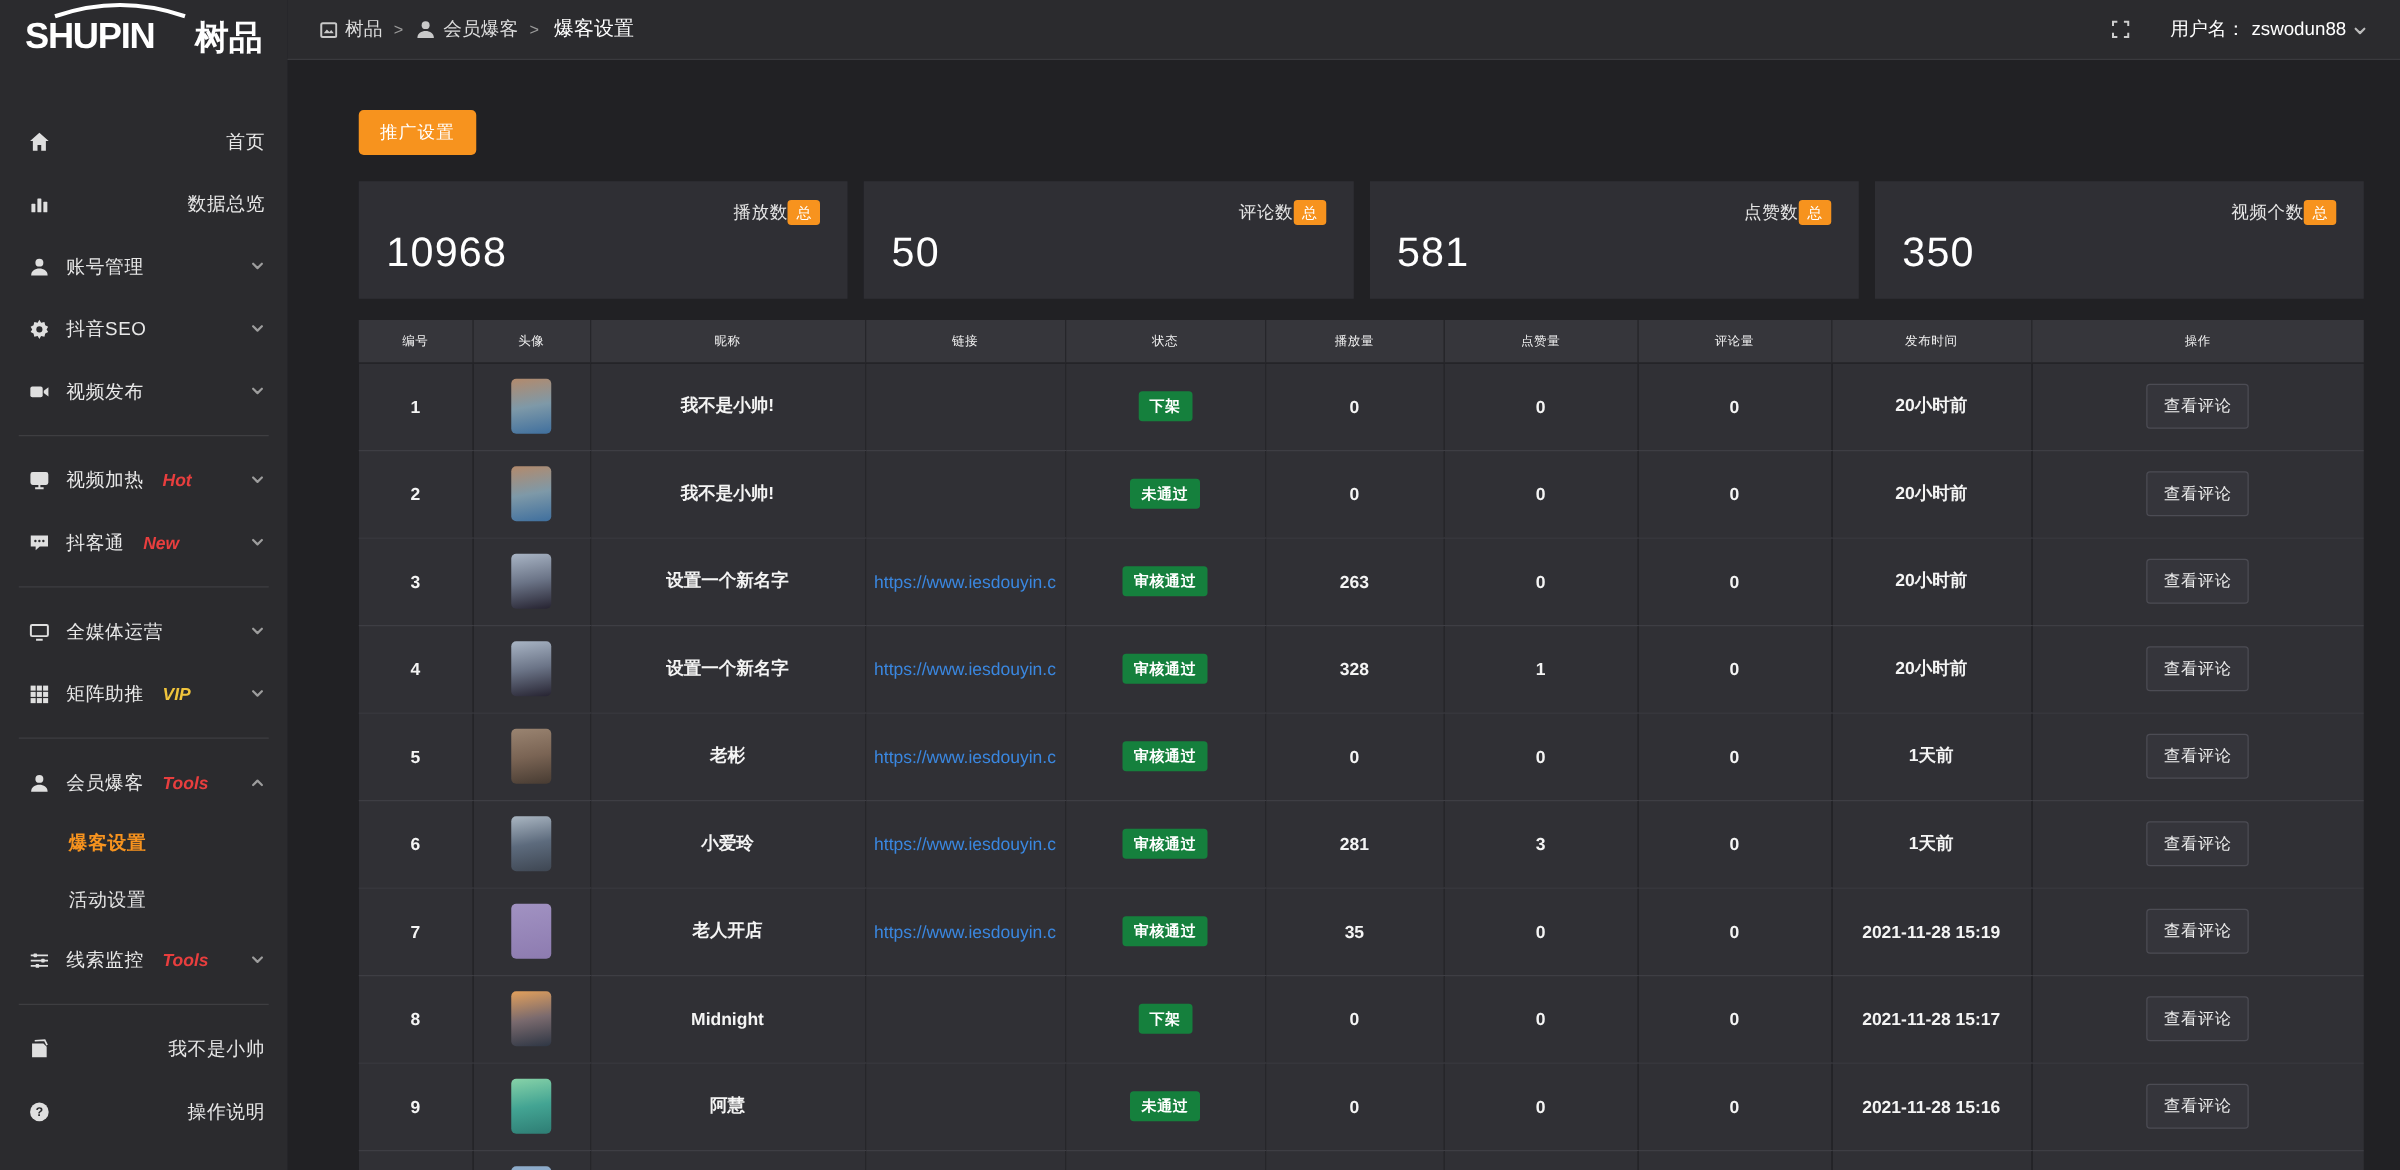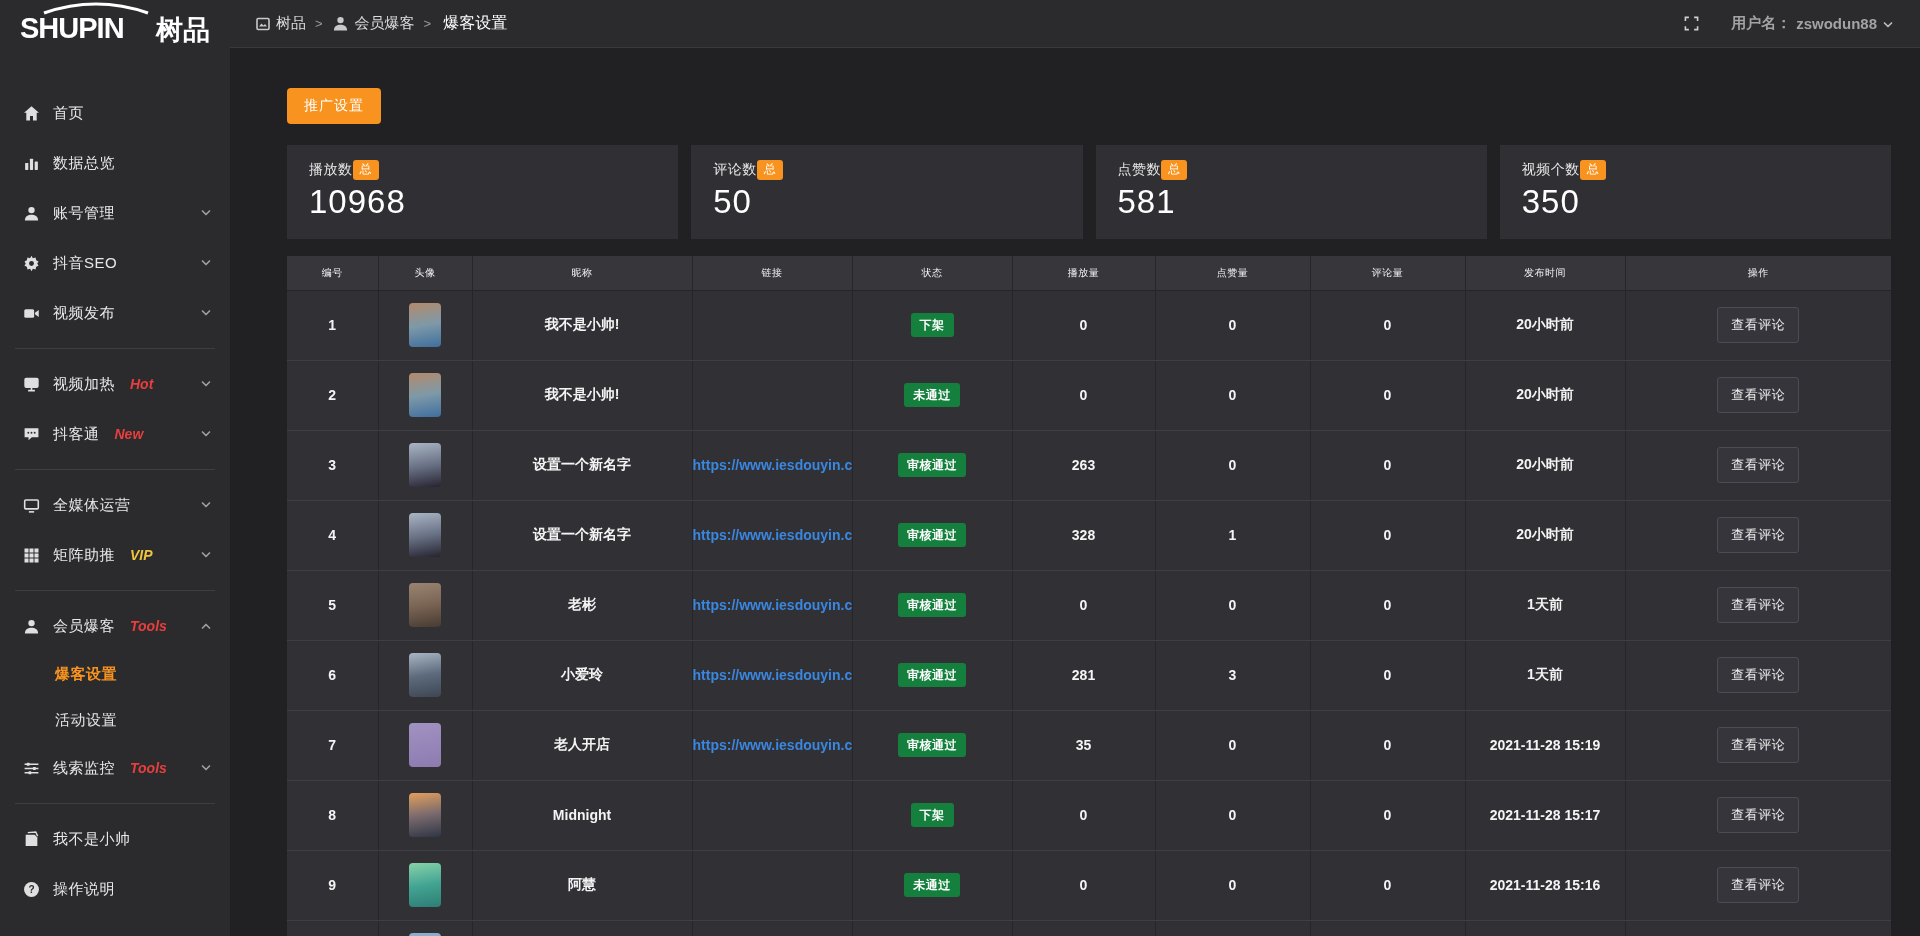--- a/index.html
+++ b/index.html
@@ -8,62 +8,62 @@
     background:#212124;
     font-family:"Liberation Sans","DejaVu Sans",sans-serif;
     color:#e8e8e8;
   }
   .layout { display:flex; width:100%; height:100%; }
 
   
   .sidebar { flex:0 0 230px; width:230px; background:#2b2b2e; display:flex; flex-direction:column; overflow:hidden;gap:32px; }
   .logo { height:48px; display:flex; align-items:center; padding-left:14px; flex:0 0 48px; }
   .nav { flex:1; padding-top:8px; }
-  .nav-item { height:50px; display:flex; align-items:center; padding:0 18px 0 22px; font-size:15px; color:#e8e8e8; cursor:pointer; white-space:nowrap; }
+  .nav-item { height:50px; display:flex; align-items:center; padding:0 18px 0 22px; font-size:15px; color:#e8e8e8; cursor:pointer; white-space:nowrap;justify-content:space-between; }
   .nav-icon { width:18px; height:18px; margin-right:13px; display:flex; align-items:center; justify-content:center; color:#dfdfdf; flex:0 0 18px; }
   .nav-label { letter-spacing:.5px; }
   .nav-badge { margin-left:15px; font-size:14px; font-style:italic; font-weight:bold; }
   .nav-chevron { margin-left:auto; color:#9d9d9d; display:flex; }
   .nav-chevron.up svg { transform:rotate(180deg); }
   .nav-sub { }
   .nav-subitem { height:46px; display:flex; align-items:center; padding-left:55px; font-size:15px; color:#e4e4e4; cursor:pointer; letter-spacing:.5px; }
   .nav-subitem.active { color:#f7931e; font-weight:bold; }
   .nav-divider { height:1px; background:#3e3e41; margin:10px 15px; }
 
   
   .main { flex:1; display:flex; flex-direction:column; min-width:0; }
   .topbar { height:48px; flex:0 0 48px; background:#2b2b2e; border-bottom:1px solid #3a3a3e; display:flex; align-items:center; padding:0 26px; }
   .breadcrumb { display:flex; align-items:center; gap:9px; font-size:15px; color:#dcdcdc; }
   .crumb { display:flex; align-items:center; gap:6px; cursor:pointer; }
   .crumb-icon { display:flex; color:#c9c9c9; }
   .crumb-sep { color:#9a9a9a; font-size:13px; }
   .crumb.current { color:#fff; font-size:16px; margin-left:3px; cursor:default; }
-  .topbar-right { margin-left:auto; display:flex; align-items:center; gap:32px; font-size:15px; color:#a3a3a3;font-weight:bold; }
+  .topbar-right { margin-left:auto; display:flex; align-items:center; gap:32px; font-size:15px; color:#ffffff; }
   .fullscreen-btn { display:flex; color:#cfcfcf; cursor:pointer; }
   .user-menu { display:flex; align-items:center; gap:5px; cursor:pointer; }
   .user-chevron { display:flex; color:#bbb; margin-top:2px; }
 
   
   .content { flex:1; padding:40px 29px 0 57px; overflow:hidden; }
   .promo-btn { background:#f7931e; color:#fff; border:none; font-size:14px; padding:9px 17px; border-radius:4px; cursor:pointer; font-family:inherit; letter-spacing:1px; }
 
   .stats-row { display:flex; gap:13px; margin-top:21px; }
   .stat-card { flex:1; background:#2f2f34; padding:15px 22px 18px; }
-  .stat-top { display:flex; justify-content:flex-start; align-items:center;font-family:Liberation Mono, monospace; }
+  .stat-top { display:flex; justify-content:flex-end; align-items:center; }
   .stat-label { color:#e6e6e6; font-size:14px; letter-spacing:.5px; }
   .stat-badge { background:#f7931e; color:#fff; font-size:12px; padding:4px 7px; border-radius:3px; line-height:1; }
   .stat-value { color:#fff; font-size:33px; margin-top:3px; letter-spacing:1px; }
 
   
   .data-table { width:100%; border-collapse:collapse; margin-top:17px; table-layout:fixed; }
   .data-table th { background:#36363b; height:34px; font-size:10px; font-weight:normal; color:#f2f2f2; border-right:1px solid #26262a; border-bottom:1px solid #26262a; letter-spacing:.5px; }
   .data-table td { background:#303035; height:70px; text-align:center; vertical-align:middle; color:#f4f4f4; font-size:14px; font-weight:bold; border-right:1px solid #26262a; border-bottom:1px solid #3e3e44; overflow:hidden; white-space:nowrap; }
   .data-table th:last-child, .data-table td:last-child { border-right:none; }
   .avatar { width:32px; height:44px; border-radius:4px; margin:0 auto; }
-  .link { color:#3a87e0; text-decoration:none; font-weight:bold; }
+  .link { color:#3a87e0; text-decoration:none; font-weight:normal; }
   .status-badge { display:inline-block; background:#15803d; color:#fff; font-size:12px; font-weight:bold; padding:6px 9px; border-radius:3px; line-height:1; letter-spacing:.5px; }
   .view-btn { background:#35353b; border:1px solid #4c4c54; color:#ededed; font-size:13px; padding:8px 13px; border-radius:3px; cursor:pointer; font-family:inherit; letter-spacing:.5px;text-align:right; }
 </style>
 </head>
 <body>
 
 <div class="layout">
 
   <aside class="sidebar">
     <div class="logo">

